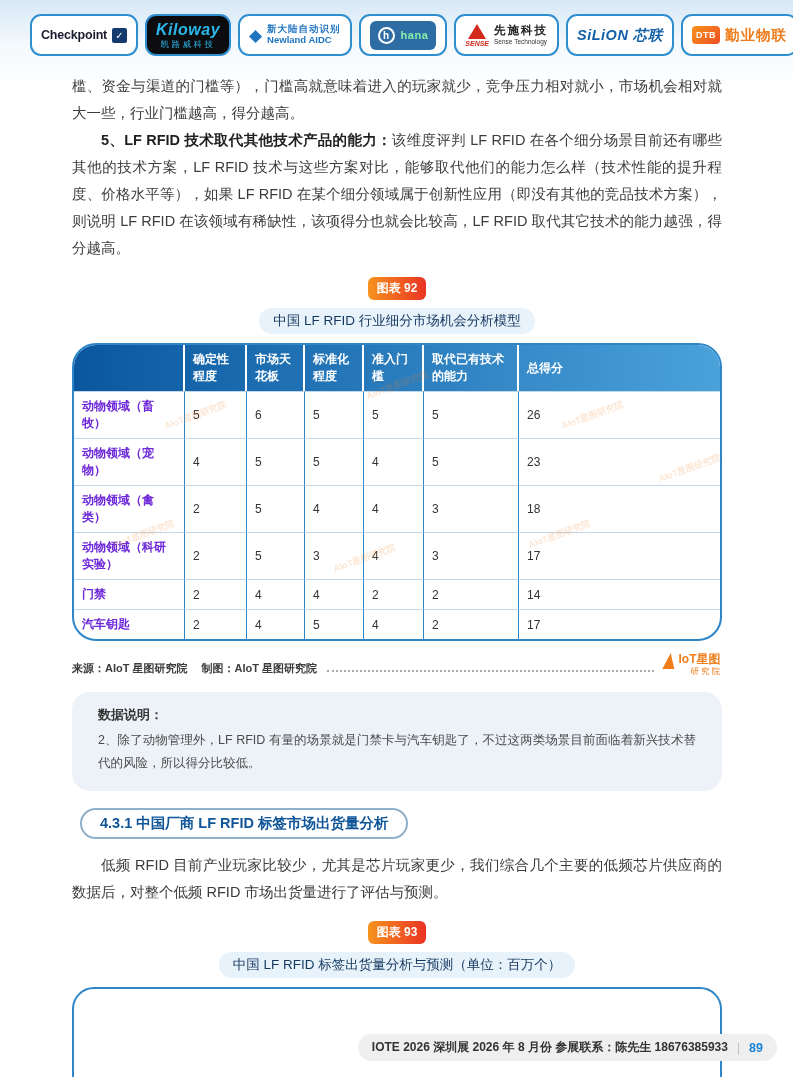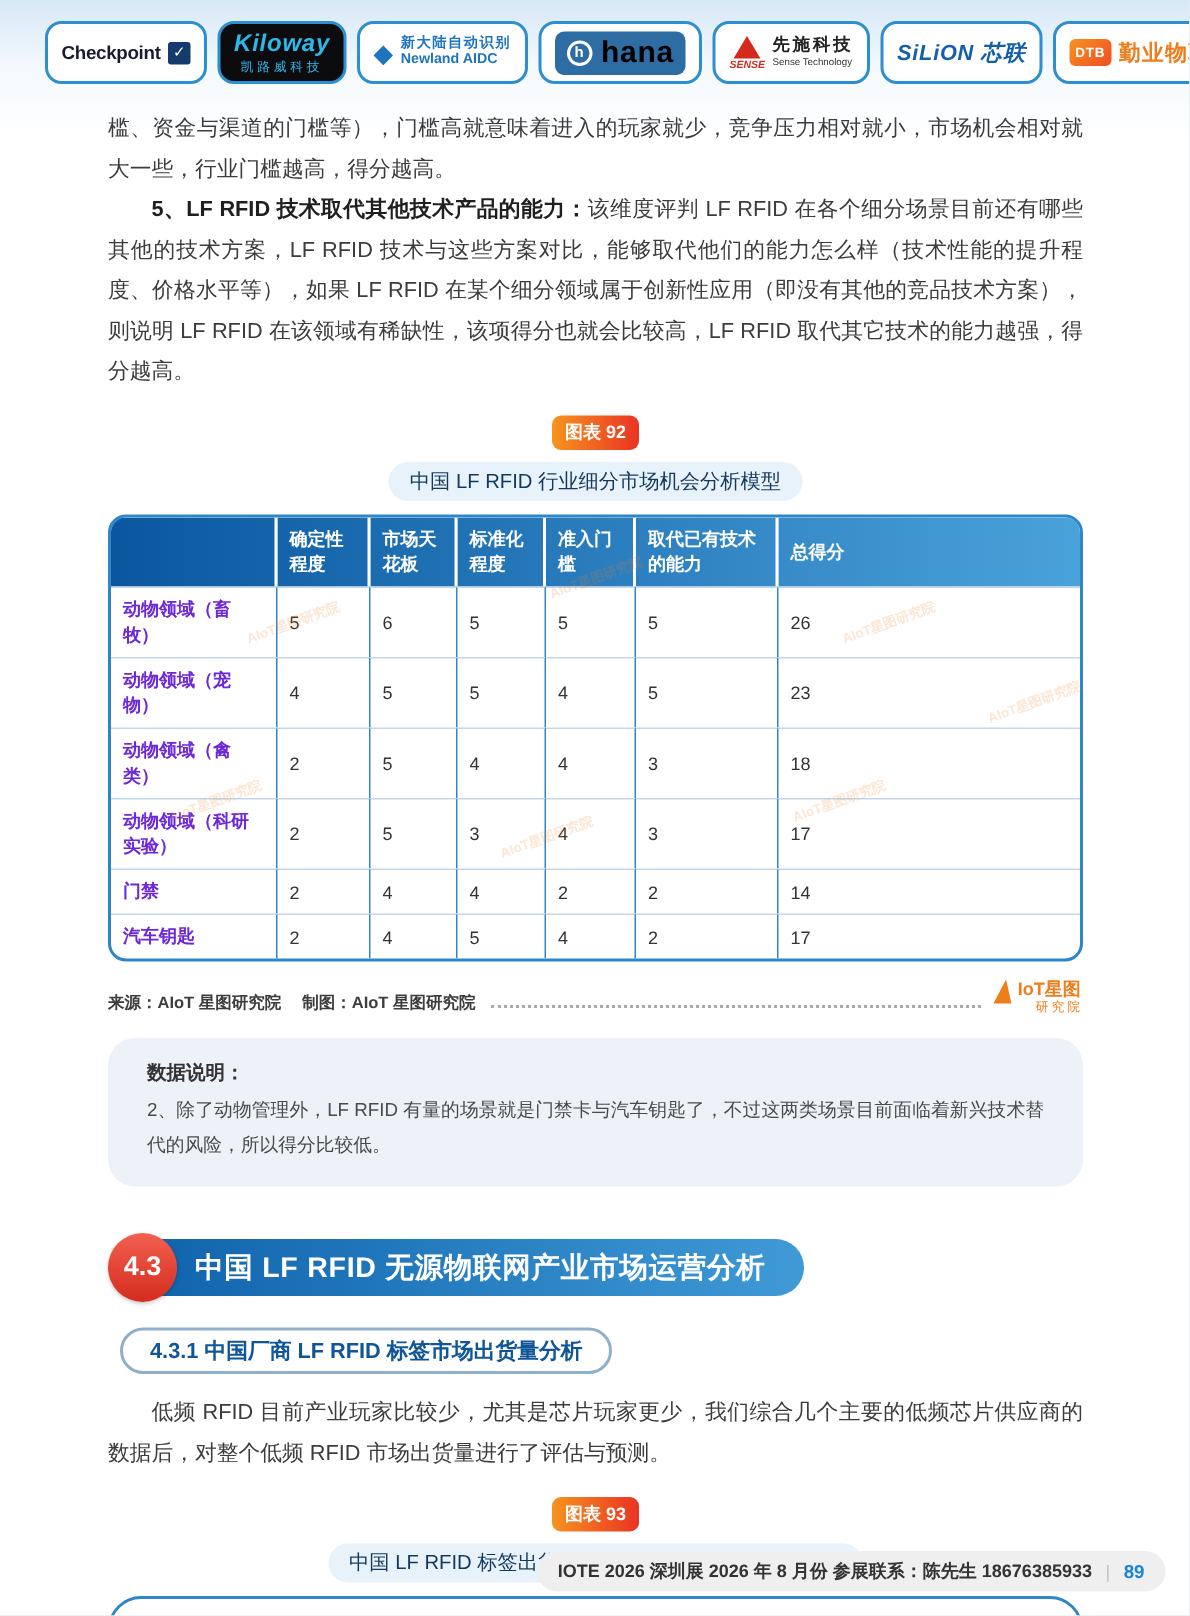--- a/index.html
+++ b/index.html
@@ -22,21 +22,21 @@
   .kiloway-wrap { display:flex; flex-direction:column; align-items:center; line-height:1; }
   .kiloway-main { color:#2cb8ea; font-weight:bold; font-size:16px; font-style:italic; letter-spacing:.5px; }
   .kiloway-sub { color:#2cb8ea; font-size:8.5px; letter-spacing:2.5px; margin-top:2px; }
   .newland-diamond { color:#1f74c0; font-size:17px; line-height:1; }
   .newland-text { display:flex; flex-direction:column; line-height:1.15; }
   .newland-cn { color:#1f74c0; font-size:9.5px; font-weight:bold; letter-spacing:1px; }
   .newland-en { color:#1f74c0; font-size:9.5px; font-weight:bold; }
   .hana-box { background:#2e6da4; border-radius:6px; height:29px; display:flex; align-items:center; padding:0 8px; gap:6px; }
   .hana-circle { width:17px; height:17px; border:2px solid #fff; border-radius:50%; color:#fff;
     font-size:10px; font-weight:bold; display:flex; align-items:center; justify-content:center; }
-  .hana-text { color:#000000; font-size:20px; font-weight:bold; letter-spacing:.5px; }
+  .hana-text { color:#86efac; font-size:11px; font-weight:bold; letter-spacing:.5px; }
   .sense-mark { display:flex; flex-direction:column; align-items:center; line-height:1; }
   .sense-tri { width:0; height:0; border-left:9px solid transparent; border-right:9px solid transparent; border-bottom:15px solid #d42a1e; }
   .sense-brand { color:#d42a1e; font-size:7px; font-weight:bold; font-style:italic; margin-top:1px; }
   .sense-text { display:flex; flex-direction:column; line-height:1.2; }
   .sense-cn { color:#222; font-size:11.5px; font-weight:bold; letter-spacing:2px; }
   .sense-en { color:#333; font-size:6.5px; }
   .silion-text { color:#1460a8; font-size:14.5px; font-weight:bold; font-style:italic; letter-spacing:.5px; }
   .dtb-badge { background:linear-gradient(135deg,#f7941d 0%,#ef4d24 100%); color:#fff; font-size:9px;
     font-weight:bold; border-radius:4px; padding:4px 4px; letter-spacing:.5px; }
   .dtb-text { color:#ef7c1b; font-size:14.5px; font-weight:bold; letter-spacing:1px; }
@@ -48,21 +48,21 @@
   .mt18 { margin-top:17px; } .mt14 { margin-top:13px; }
   
   .fig-header { display:flex; align-items:center; gap:8px; margin-top:15px;flex-direction:column; }
   .fig-badge { background:linear-gradient(90deg,#f7931e 0%,#ea3323 100%); color:#fff; font-weight:bold;
     font-size:12px; padding:3px 9px; border-radius:6px; white-space:nowrap; }
   .fig-title { background:#e7f2fb; color:#14375e; font-weight:normal; font-size:13.5px;
     padding:4px 14px; border-radius:13px; white-space:nowrap; }
   
   .tbl-wrap { position:relative; margin-top:9px; }
   table.score { width:100%; border-collapse:separate; border-spacing:0; table-layout:fixed;
-    border:2px solid #2e86c8; border-radius:12px; overflow:hidden; background:#fff; }
+    border:2px solid #2e86c8; border-radius:24px; overflow:hidden; background:#fff; }
   table.score thead tr { background:linear-gradient(90deg,#0a57a0 0%,#4aa2da 100%); }
   table.score th { color:#fff; font-size:12px; font-weight:bold; text-align:left; padding:6px 8px;
     border-right:2px solid #fff; }
   table.score th:last-child { border-right:none; }
   table.score td { font-size:12px; color:#333; padding:6px 8px; border-right:1.5px solid #2e86c8;
     border-top:1px solid #c2d8ea; background:transparent; }
   table.score td:last-child { border-right:none; }
   table.score td:first-child { font-weight:bold; color:#6d28d9; }
   
   .source-row { display:flex; align-items:flex-end; gap:10px; margin-top:12px; }
@@ -262,24 +262,20 @@
           <span class="aiot-l2">研究院</span>
         </span>
       </span>
     </div>
 
     <div class="note-box">
       <div class="note-title">数据说明：</div>
       <div class="note-item">2、除了动物管理外，LF RFID 有量的场景就是门禁卡与汽车钥匙了，不过这两类场景目前面临着新兴技术替代的风险，所以得分比较低。</div>
     </div>
 
-    <div class="section-43">
-      <div class="section-circle">4.3</div>
-      <div class="section-pill">中国 LF RFID 无源物联网产业市场运营分析</div>
-    </div>
 
     <div><span class="subsection-pill">4.3.1 中国厂商 LF RFID 标签市场出货量分析</span></div>
 
     <p class="body indent mt14">低频 RFID 目前产业玩家比较少，尤其是芯片玩家更少，我们综合几个主要的低频芯片供应商的数据后，对整个低频 RFID 市场出货量进行了评估与预测。</p>
 
     <div class="fig-header">
       <span class="fig-badge">图表 93</span>
       <span class="fig-title">中国 LF RFID 标签出货量分析与预测（单位：百万个）</span>
     </div>
 

